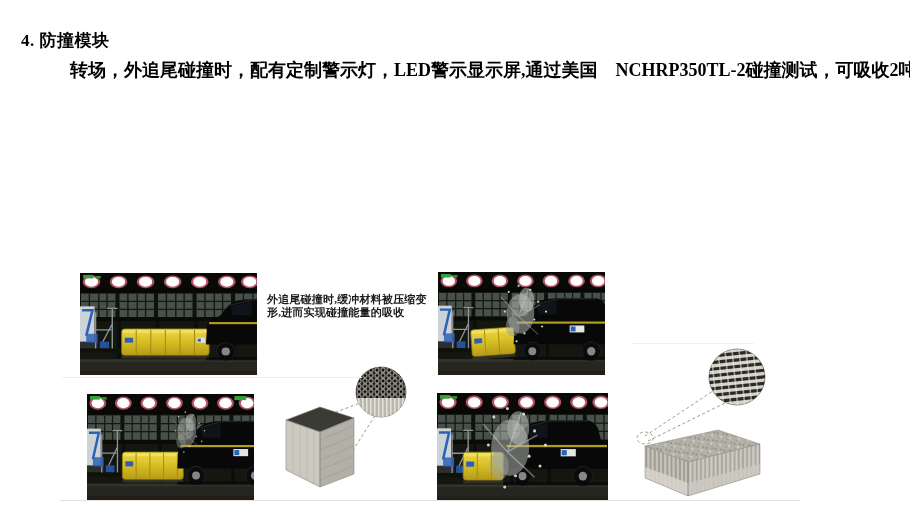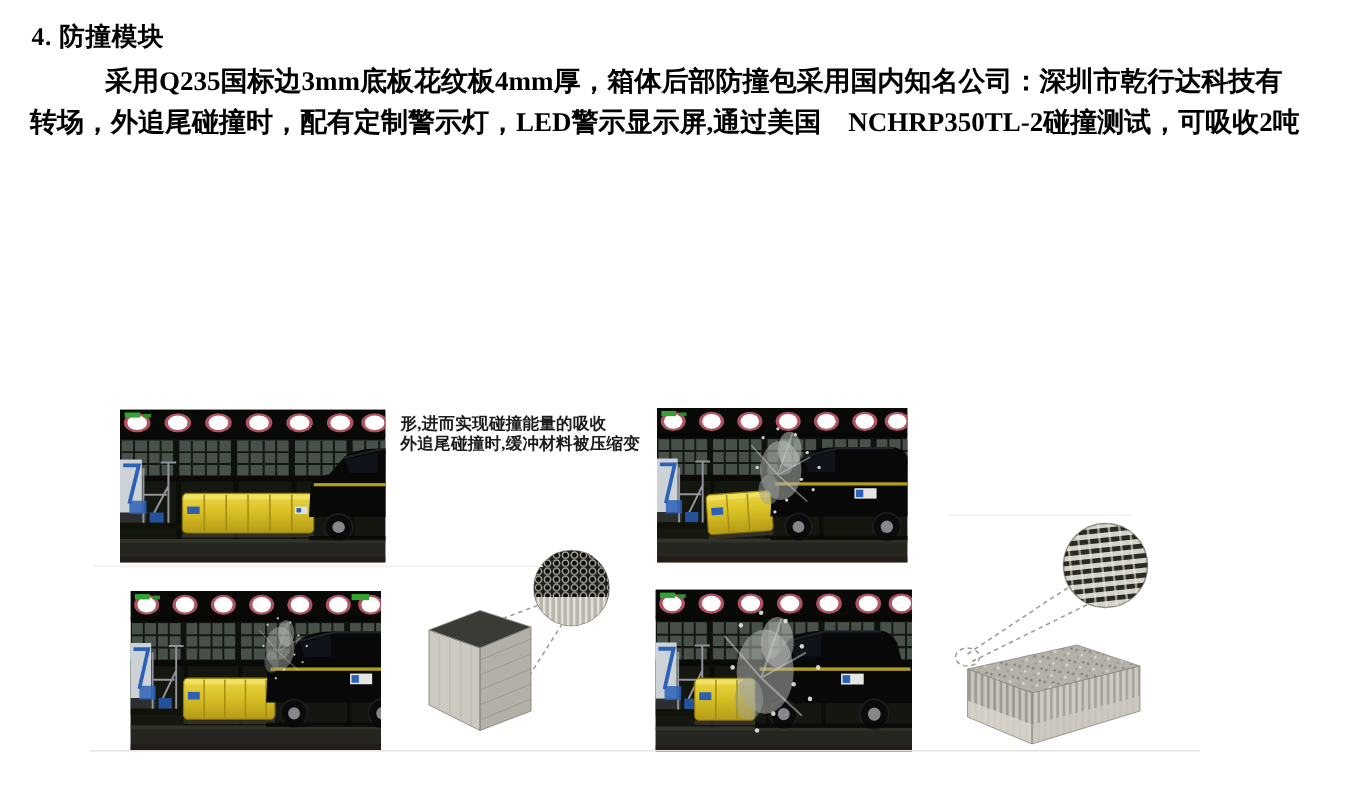--- a/index.html
+++ b/index.html
@@ -1,21 +1,21 @@
 <!DOCTYPE html>
 <html><head>
 <meta charset="utf-8">
 <style>
   html,body{margin:0;padding:0;}
   body{
     width:910px;height:526px;background:#ffffff;overflow:hidden;
     font-family:"Liberation Serif","DejaVu Serif",serif;color:#000;
     position:relative;
   }
-  .abs{position:absolute;}
+  .abs{position:absolute;margin-top:16px;}
   .heading{
     left:21px;top:13px;font-size:17px;font-weight:700;letter-spacing:.5px;
     white-space:pre;
   }
   .para{
     left:20px;top:41px;font-size:18px;font-weight:700;line-height:27.4px;
     white-space:pre;letter-spacing:0;
   }
   .para .pline{height:27.4px;}
   .para .pline:first-child{text-indent:50px;}
@@ -124,23 +124,23 @@
         <circle cx="-14" cy="40" r="1.1"></circle>
           <circle cx="6" cy="62" r="1.1"></circle>
         <circle cx="28" cy="40" r="1.1"></circle>
           <circle cx="-2" cy="70" r="1.1"></circle>
       </g>
     </g>
   </defs>
 </svg>
 
 <div class="abs heading">4. 防撞模块</div>
-<div class="abs para"><div class="pline">采用Q235国标边3mm底板花纹板4mm厚，箱体后部防撞包采用国内知名公司：深圳市乾行达科技有</div><div class="pline">转场，外追尾碰撞时，配有定制警示灯，LED警示显示屏,通过美国　NCHRP350TL-2碰撞测试，可吸收2吨</div></div>
-
-<div class="abs figcap"><div class="cline">形,进而实现碰撞能量的吸收</div><div class="cline">外追尾碰撞时,缓冲材料被压缩变</div></div>
+<div class="abs para"><div class="pline">转场，外追尾碰撞时，配有定制警示灯，LED警示显示屏,通过美国　NCHRP350TL-2碰撞测试，可吸收2吨</div></div>
+
+<div class="abs figcap"><div class="cline">外追尾碰撞时,缓冲材料被压缩变</div><div class="cline">形,进而实现碰撞能量的吸收</div></div>
 
 <svg class="photo" style="left:80px;top:273px" width="177" height="102" viewBox="0 0 170 104" preserveAspectRatio="none">
   <use href="#ph-bg"></use>
   <use href="#ph-truck"></use>
   <g>
     <rect x="40" y="57" width="84" height="27" rx="3" fill="url(#cgrad)" stroke="#8f7c12" stroke-width="0.8"></rect>
     <rect x="41" y="58" width="82" height="3" fill="#f2e468" opacity="0.8"></rect>
     <path d="M54,58 V83 M68,58 V83 M82,58 V83 M96,58 V83 M110,58 V83" stroke="#a38c15" stroke-width="1"></path>
     <rect x="43" y="66" width="8" height="5" fill="#2f5fb5"></rect>
     <rect x="112" y="66" width="8" height="5" fill="#dfe3e6"></rect>

